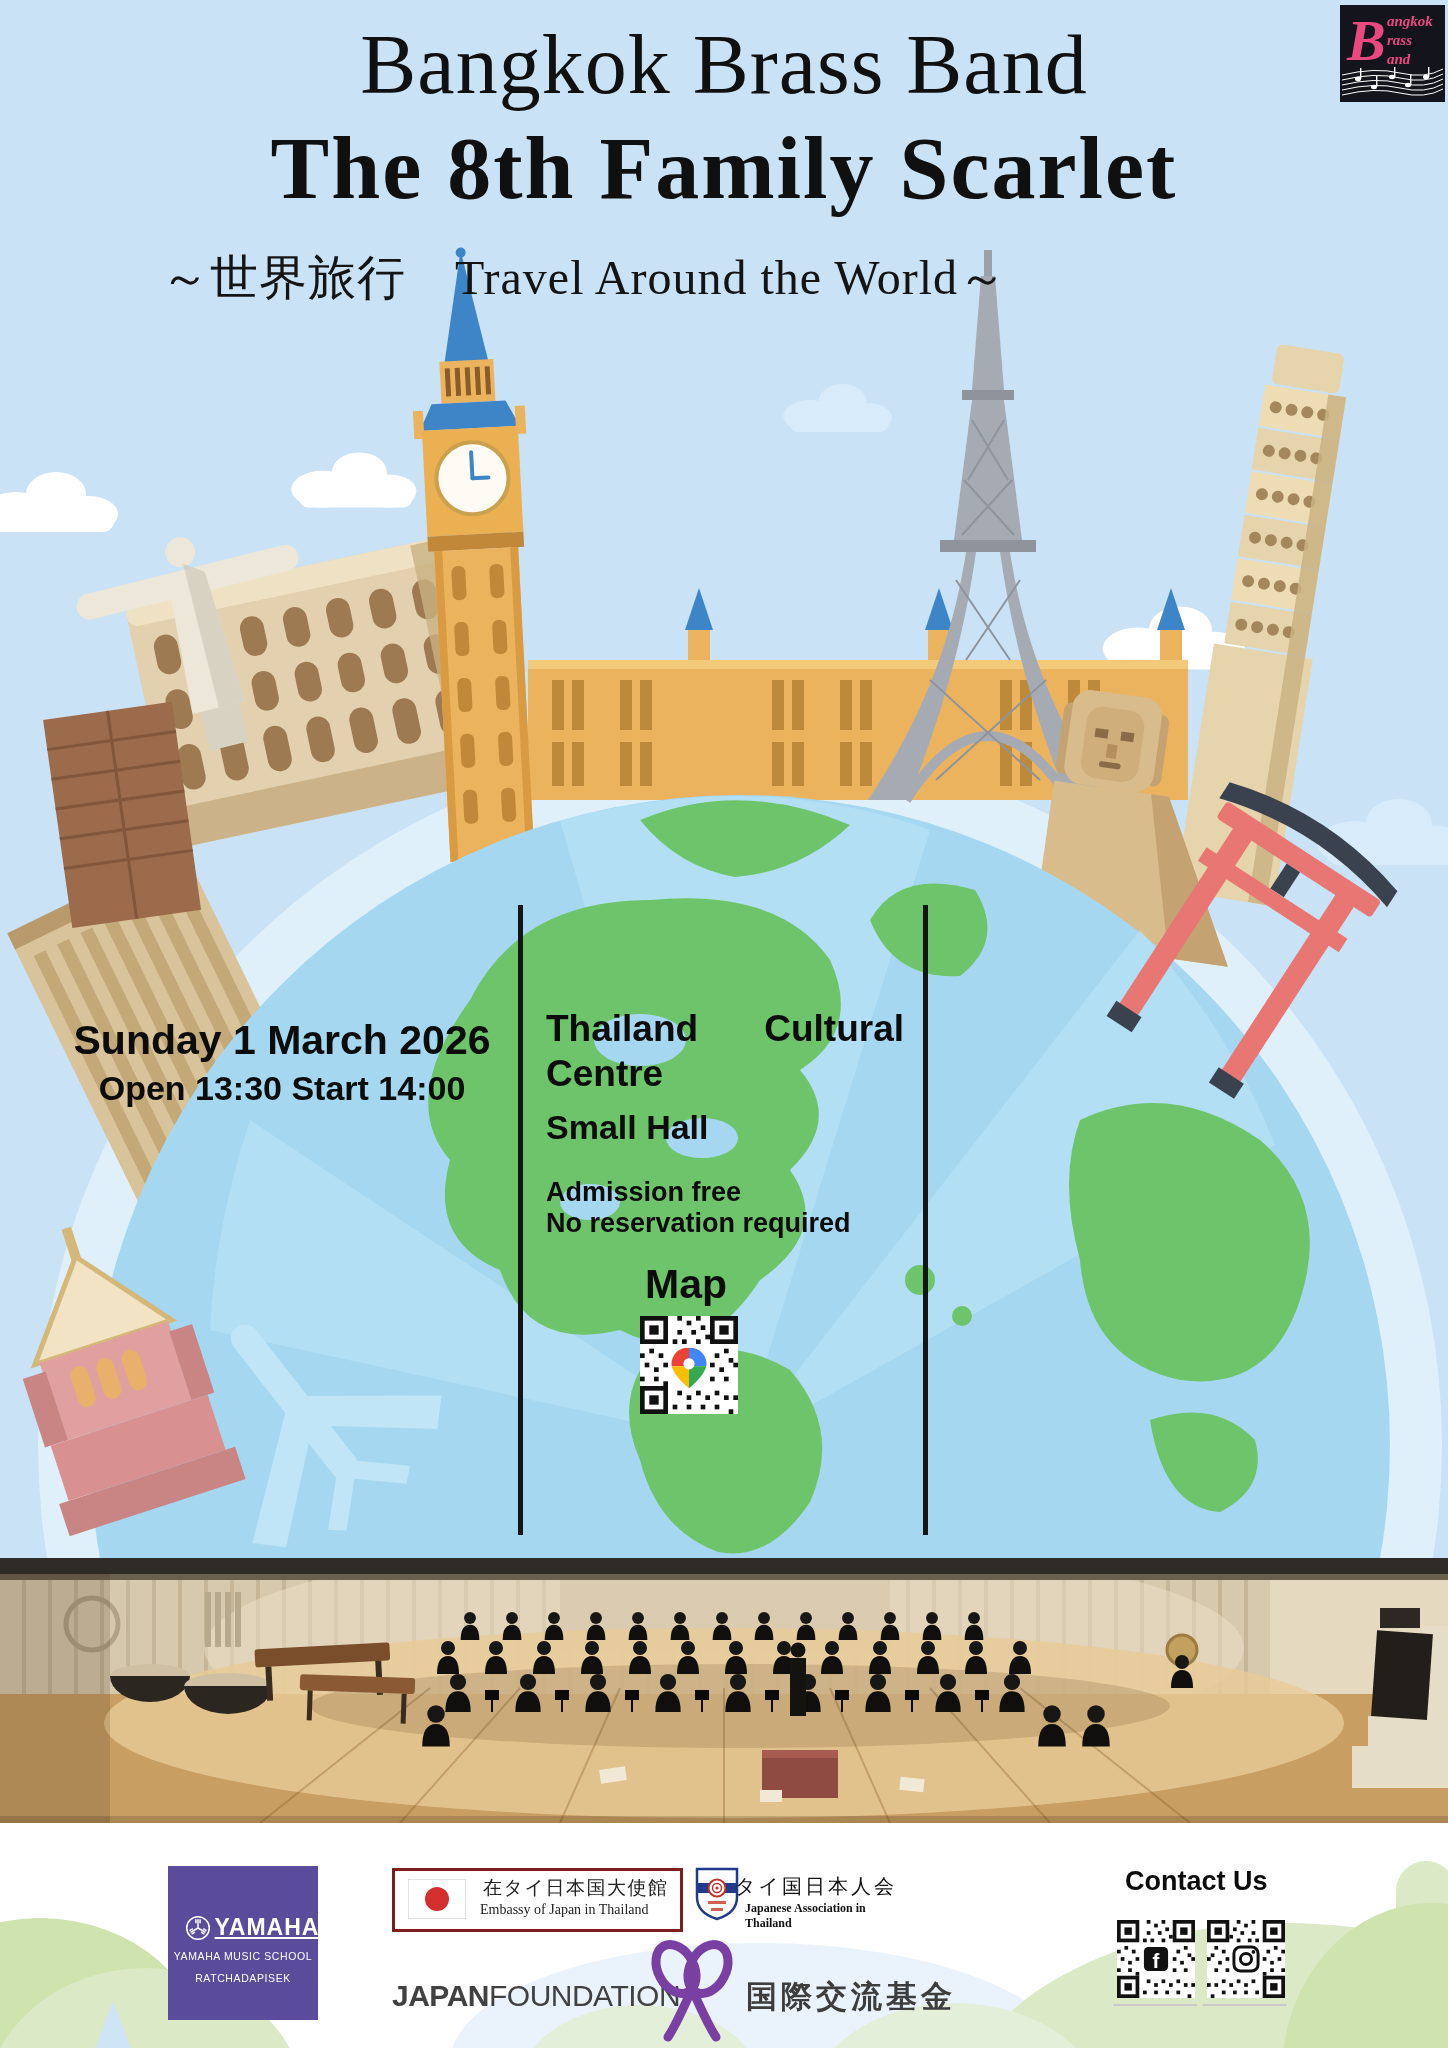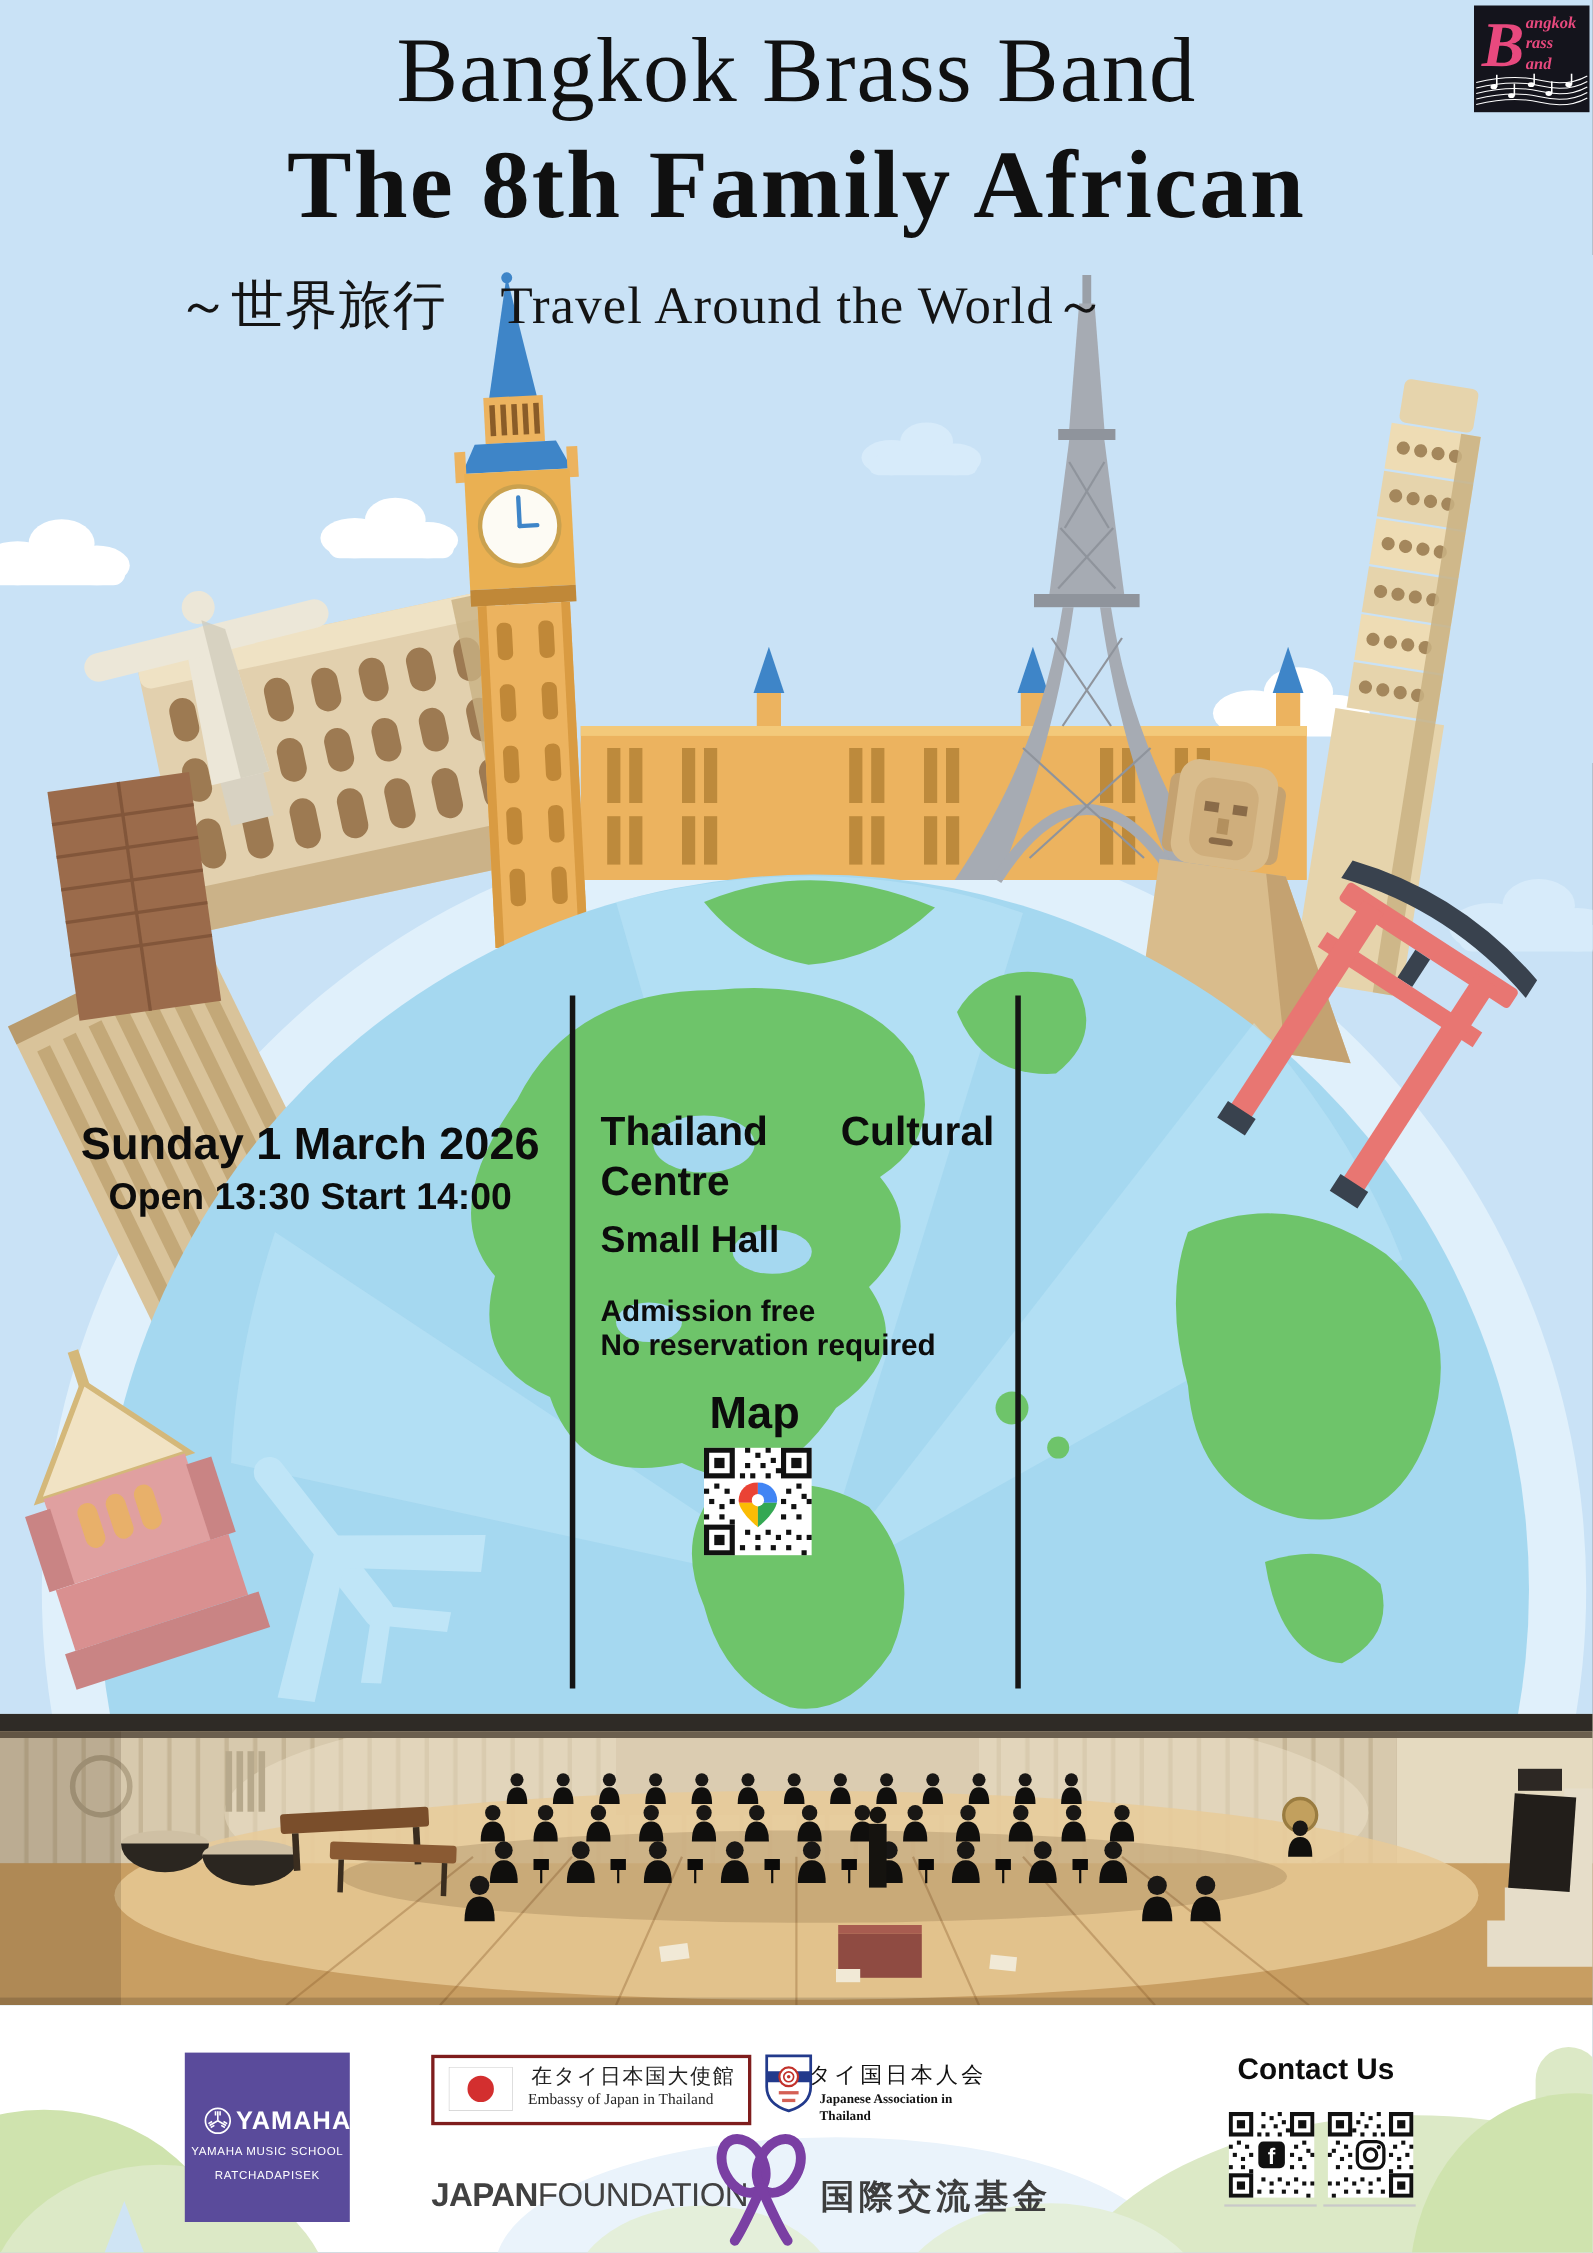--- a/index.html
+++ b/index.html
@@ -43,21 +43,21 @@
   .prow.en{font-family:"Liberation Serif",serif;font-size:28px;}
   .prow.th{font-size:26px;}
   .pt{white-space:pre;}
   .more{position:absolute;top:486px;right:12px;font:700 25px "Liberation Serif",serif;}
   
   .stage{position:absolute;left:0;top:1558px;z-index:4;}
   
   .footer{position:absolute;left:0;top:1823px;width:1448px;height:225px;background:#ffffff;z-index:5;overflow:hidden;}
   .fgreens{position:absolute;left:0;top:0;}
   .yam{position:absolute;left:168px;top:43px;width:150px;height:154px;background:#5a4b9b;color:#fff;text-align:center;}
-  .yrow{position:absolute;left:0;top:48px;width:168px;display:flex;justify-content:center;align-items:center;gap:4px;}
+  .yrow{position:absolute;left:0;top:48px;width:168px;display:flex;justify-content:center;align-items:center;gap:4px;text-decoration:underline;}
   .yname{font:700 23px "Liberation Sans",sans-serif;letter-spacing:1px;}
   .ysub{position:absolute;left:0;width:150px;font:400 10.5px "Liberation Sans",sans-serif;letter-spacing:.6px;}
   .ys1{top:84px;} .ys2{top:106px;}
   .emb{position:absolute;left:392px;top:45px;width:285px;height:58px;background:#fff;border:3px solid #7f1d1d;}
   .embflag{position:absolute;left:13px;top:8px;}
   .embjp{position:absolute;left:88px;top:4px;font:400 19px "Liberation Serif",serif;letter-spacing:1.5px;color:#222;}
   .emben{position:absolute;left:85px;top:31px;font:400 14px "Liberation Serif",serif;color:#222;}
   .asc{position:absolute;left:695px;top:44px;width:215px;height:62px;background:#fff;}
   .ascjp{position:absolute;left:40px;top:6px;font:400 20px "Liberation Serif",serif;letter-spacing:3px;color:#111;}
   .ascen{position:absolute;left:50px;top:34px;font:700 12px "Liberation Serif",serif;color:#111;}
@@ -367,21 +367,21 @@
 
     <g transform="translate(310,1182) rotate(-38)" fill="#bfe5f7">
       <rect x="-14" y="-120" width="28" height="190" rx="14"></rect>
       <path d="M-4 -30 L-120 60 L-96 84 L-2 6 L2 6 L96 84 L120 60 L4 -30 Z"></path>
       <path d="M-3 50 L-52 96 L-38 108 L0 72 L38 108 L52 96 L3 50 Z"></path>
     </g>
   </svg>
 
   <div class="hdr">
     <div class="t1">Bangkok Brass Band</div>
-    <div class="t2">The 8th Family African</div>
+    <div class="t2">The 8th Family Scarlet</div>
     <div class="t3">～世界旅行　Travel Around the World～</div>
   </div>
 
   <div class="blogo">
     <span class="bb">B</span>
     <span class="bw w1">angkok</span>
     <span class="bw w2">rass</span>
     <span class="bw w3">and</span>
     <svg width="105" height="37" viewBox="0 0 105 37">
       <g stroke="#fff" stroke-width="1" fill="none">

